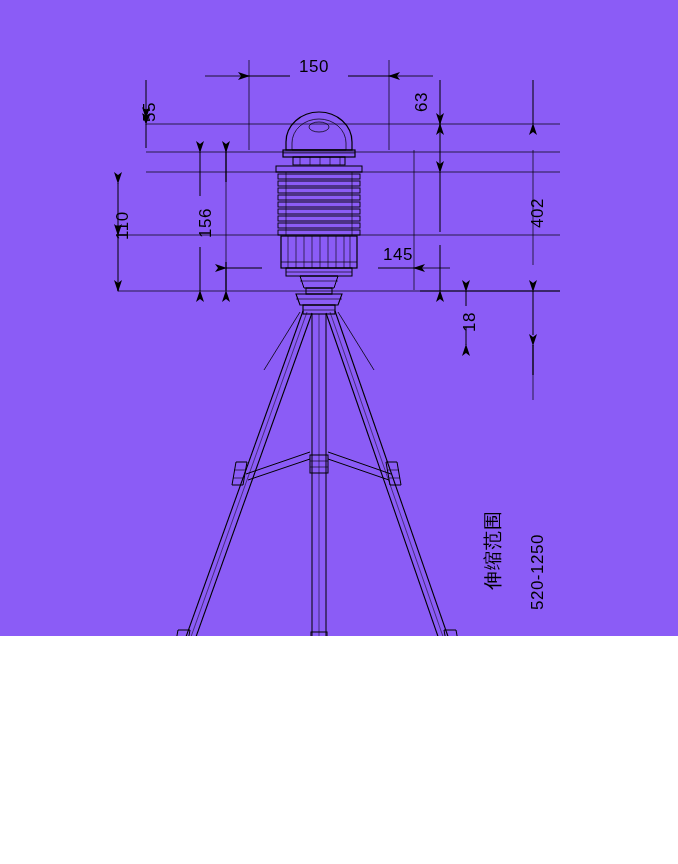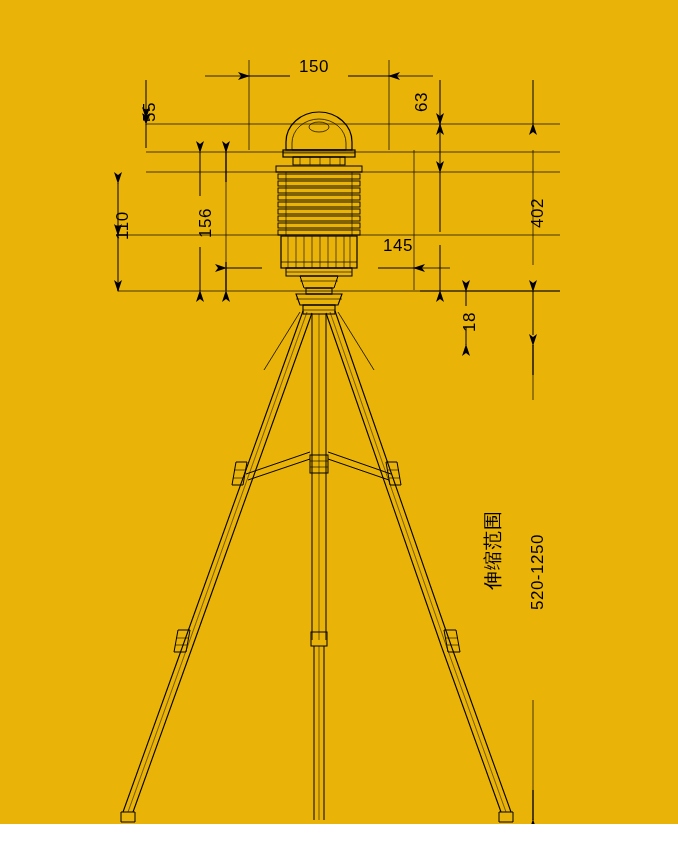--- a/index.html
+++ b/index.html
@@ -6,22 +6,22 @@
     margin: 0;
     padding: 0;
     background: #ffffff;
   }
   body {
     font-family: "Liberation Sans", sans-serif;
   }
   #sheet {
     position: relative;
     width: 678px;
-    height: 824px;
-    background: #eab308;
+    height: 636px;
+    background: #8b5cf6;
     overflow: hidden;
   }
   svg.draw {
     position: absolute;
     left: 0;
     top: 0;
     width: 678px;
     height: 864px;
   }
   .dim-label {
@@ -224,21 +224,21 @@
   <div class="dim-label" style="left:299px; top:57px;">150</div>
 
   <div class="dim-label vert" style="left:412px; top:112px;">63</div>
 
   <div class="dim-label vert" style="left:140px; top:122px;">55</div>
 
   <div class="dim-label vert" style="left:196px; top:238px;">156</div>
 
   <div class="dim-label vert" style="left:113px; top:240px;">110</div>
 
-  <div class="dim-label" style="left:383px; top:236px;">145</div>
+  <div class="dim-label" style="left:383px; top:245px;">145</div>
 
   <div class="dim-label vert" style="left:460px; top:332px;">18</div>
 
   <div class="dim-label vert" style="left:528px; top:228px;">402</div>
 
   <div class="cn-label vert" style="left:480px; top:590px;">伸缩范围</div>
 
   <div class="dim-label vert" style="left:528px; top:610px;">520-1250</div>
 
 </div>

